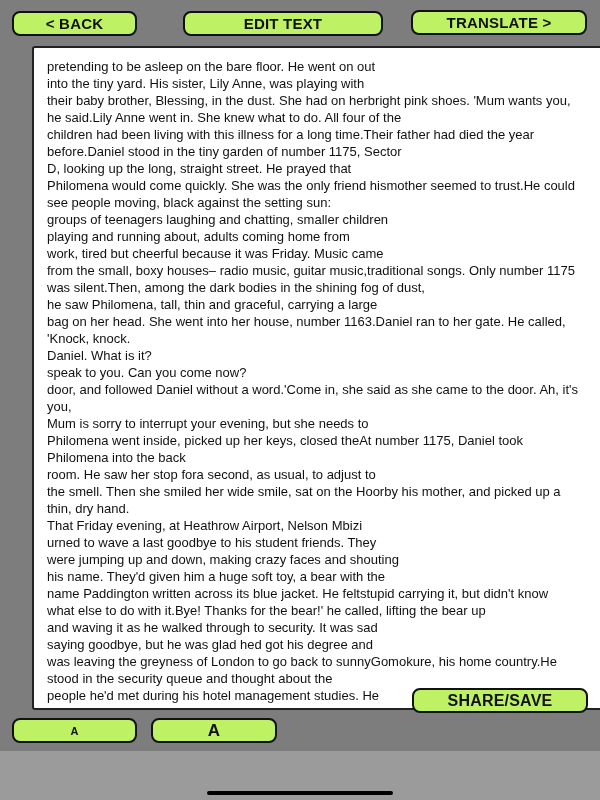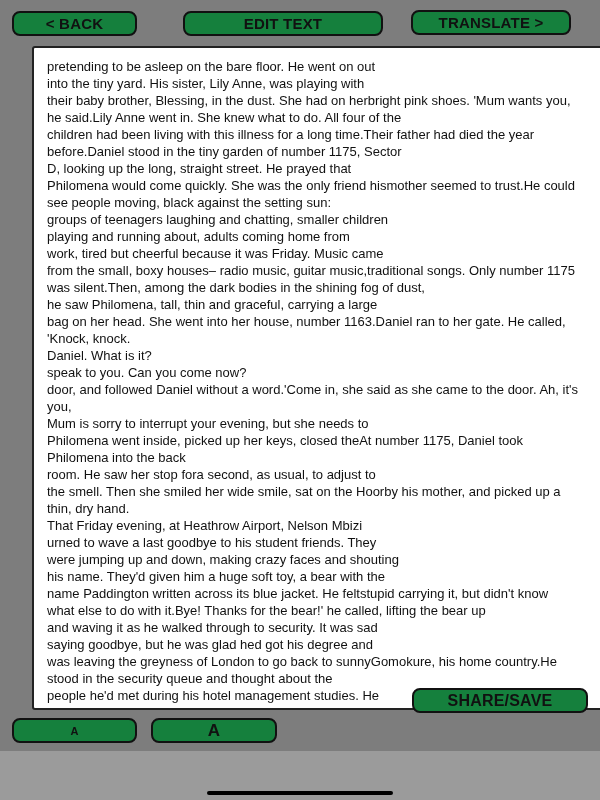--- a/index.html
+++ b/index.html
@@ -7,36 +7,36 @@
   body {
     position: relative;
     width: 600px; height: 800px;
     background: #7d7d7d;
     font-family: "Liberation Sans", sans-serif;
     overflow: hidden;
   }
   .btn {
     position: absolute;
     height: 25px;
-    background: #15803d;
+    background: #bef264;
     border: 2px solid #111111;
     border-radius: 8px;
     display: flex;
     align-items: center;
     justify-content: center;
     font-weight: bold;
     font-size: 15px;
     color: #111111;
     letter-spacing: 0.2px;
     cursor: pointer;
   }
   
   .btn-back      { left: 12px;  top: 11px; width: 125px; }
   .btn-edit      { left: 183px; top: 11px; width: 200px; }
-  .btn-translate { left: 411px; top: 10px; width: 160px; }
+  .btn-translate { left: 411px; top: 10px; width: 176px; }
   
   .btn-font-small { left: 12px;  top: 718px; width: 125px; font-size: 11px; }
   .btn-font-large { left: 151px; top: 718px; width: 126px; font-size: 17px; }
   .btn-share      { left: 412px; top: 688px; width: 176px; font-size: 16px; }
   
   .text-panel {
     position: absolute;
     left: 8px; top: 46px;
     width: 583px; height: 664px;
     background: #ffffff;

